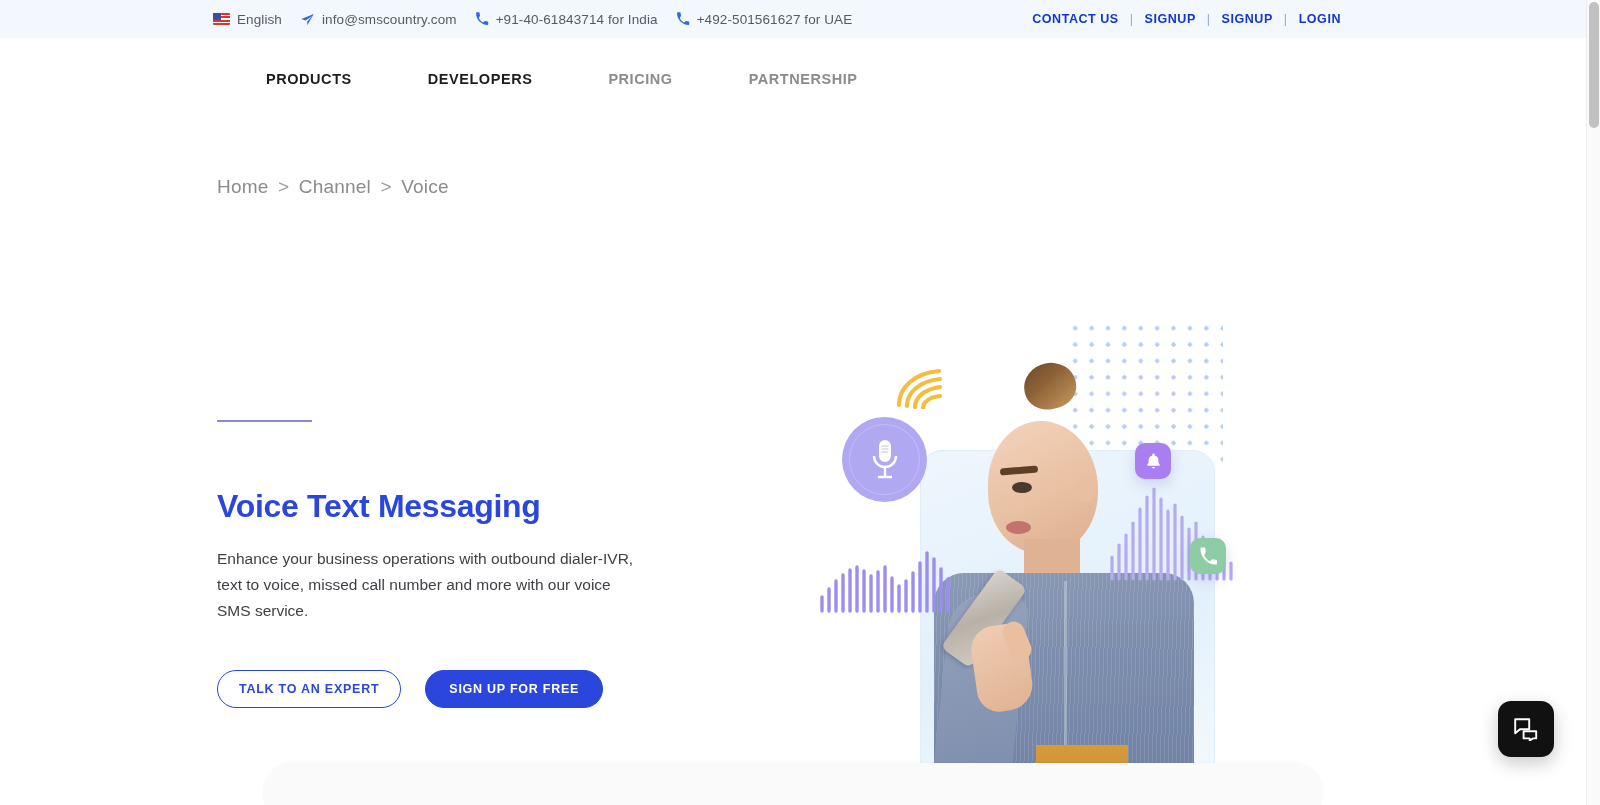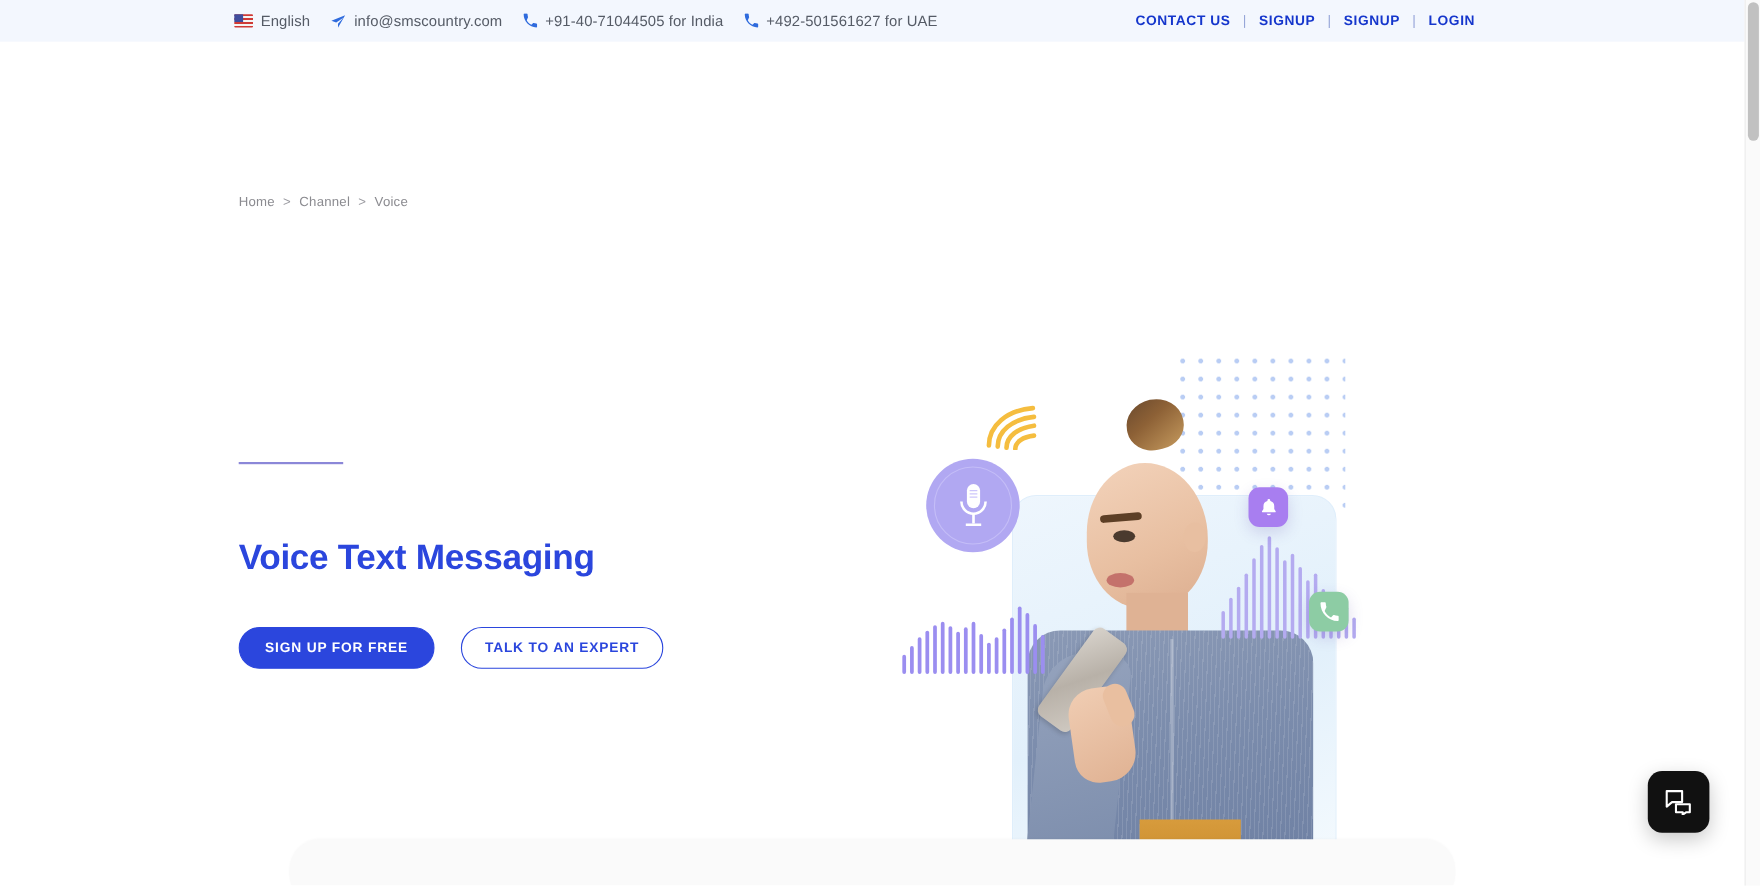--- a/index.html
+++ b/index.html
@@ -124,21 +124,21 @@
   .nav a.muted  { color: #8b8b90; font-weight: 600; }
 
   
   .hero {
     position: relative;
     height: 600px;
   }
   .breadcrumb {
     margin-left: 217px;
     padding-top: 56px;
-    font-size: 12px;
+    font-size: 19px;
     color: #8b8b90;
     letter-spacing: .2px;
   }
   .breadcrumb a { color: #8b8b90; text-decoration: none; }
   .breadcrumb .sep { color: #9a9aa0; margin: 0 4px; }
 
   .hero-copy {
     position: absolute;
     left: 217px;
     top: 300px;
@@ -435,21 +435,21 @@
         <svg class="icon-plane" width="15" height="15" viewBox="0 0 24 24">
           <path d="M22 3 2 11l7 2.6L19.5 6.5 11.6 15.3 11.6 21z" fill="#2f6bdd"></path>
         </svg>
         <span class="lbl">info@smscountry.com</span>
       </div>
 
       <div class="tb-item">
         <svg class="icon-phone" width="14" height="14" viewBox="0 0 24 24">
           <path d="M6.6 10.8c1.6 3.1 4.2 5.7 7.3 7.3l2.4-2.4c.3-.3.8-.4 1.2-.3 1.3.4 2.6.7 4 .7.7 0 1.2.5 1.2 1.2V21c0 .7-.5 1.2-1.2 1.2C10.9 22.2 1.8 13.1 1.8 1.8 1.8 1.1 2.3.6 3 .6h3.7c.7 0 1.2.5 1.2 1.2 0 1.4.2 2.7.7 4 .1.4 0 .9-.3 1.2z" fill="#2f6bdd"></path>
         </svg>
-        <span class="lbl">+91-40-71044505 for India</span>
+        <span class="lbl">+91-40-61843714 for India</span>
       </div>
 
       <div class="tb-item">
         <svg class="icon-phone" width="14" height="14" viewBox="0 0 24 24">
           <path d="M6.6 10.8c1.6 3.1 4.2 5.7 7.3 7.3l2.4-2.4c.3-.3.8-.4 1.2-.3 1.3.4 2.6.7 4 .7.7 0 1.2.5 1.2 1.2V21c0 .7-.5 1.2-1.2 1.2C10.9 22.2 1.8 13.1 1.8 1.8 1.8 1.1 2.3.6 3 .6h3.7c.7 0 1.2.5 1.2 1.2 0 1.4.2 2.7.7 4 .1.4 0 .9-.3 1.2z" fill="#2f6bdd"></path>
         </svg>
         <span class="lbl">+492-501561627 for UAE</span>
       </div>
     </div>
 
@@ -459,42 +459,49 @@
       <a href="#">SIGNUP</a>
       <span class="sep">|</span>
       <a href="#">SIGNUP</a>
       <span class="sep">|</span>
       <a href="#">LOGIN</a>
     </div>
   </div>
 
   <div class="header">
 
+    <nav class="nav">
+      <a href="#" class="active">PRODUCTS</a>
+      <a href="#" class="active">DEVELOPERS</a>
+      <a href="#" class="muted">PRICING</a>
+      <a href="#" class="muted">PARTNERSHIP</a>
+    </nav>
   </div>
 
   <div class="hero">
 
     <div class="breadcrumb">
       <a href="#">Home</a>
       <span class="sep">&gt;</span>
       <a href="#">Channel</a>
       <span class="sep">&gt;</span>
       <a href="#">Voice</a>
     </div>
 
     <div class="hero-copy">
       <div class="rule"></div>
       <h1>
         <br>
         <span class="accent">Voice Text Messaging</span>
       </h1>
+      <p class="lede">Enhance your business operations with outbound dialer-IVR, text to voice, missed call number and more with our voice SMS service.</p>
 
       <div class="cta-row">
+        <button class="btn btn-outline">TALK TO AN EXPERT</button>
         <button class="btn btn-primary">SIGN UP FOR FREE</button>
-        <button class="btn btn-outline">TALK TO AN EXPERT</button>
       </div>
     </div>
 
     <div class="art">
 
       <div class="dotgrid"></div>
       <div class="bluecard"></div>
 
       <svg class="signal" viewBox="0 0 48 42">
         <path d="M4 38 C4 20 20 6 44 4" fill="none" stroke="#f5bd3f" stroke-width="4.2" stroke-linecap="round"></path>

